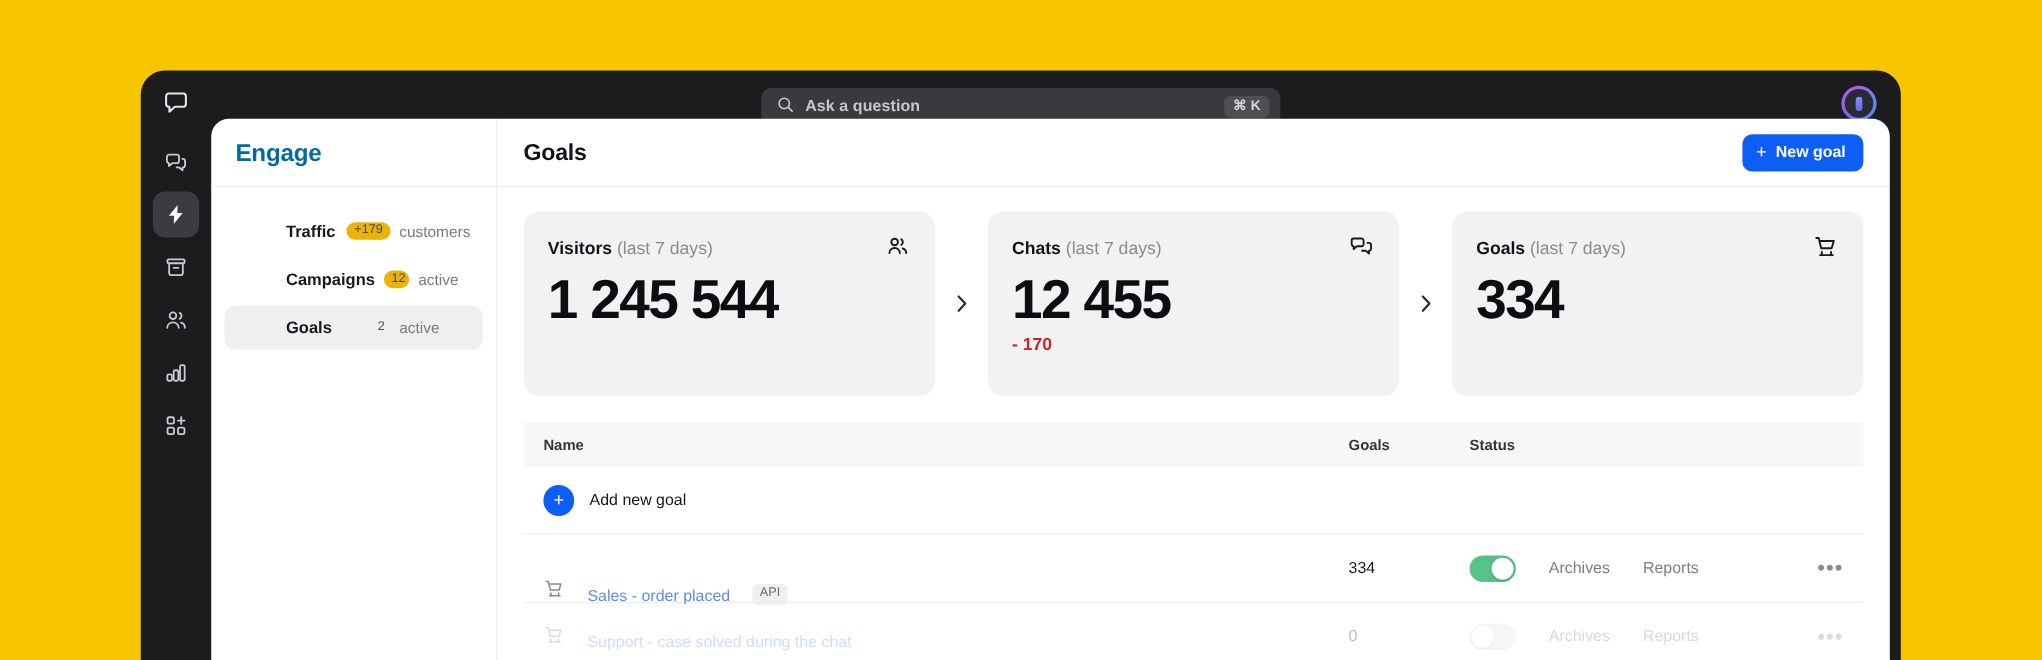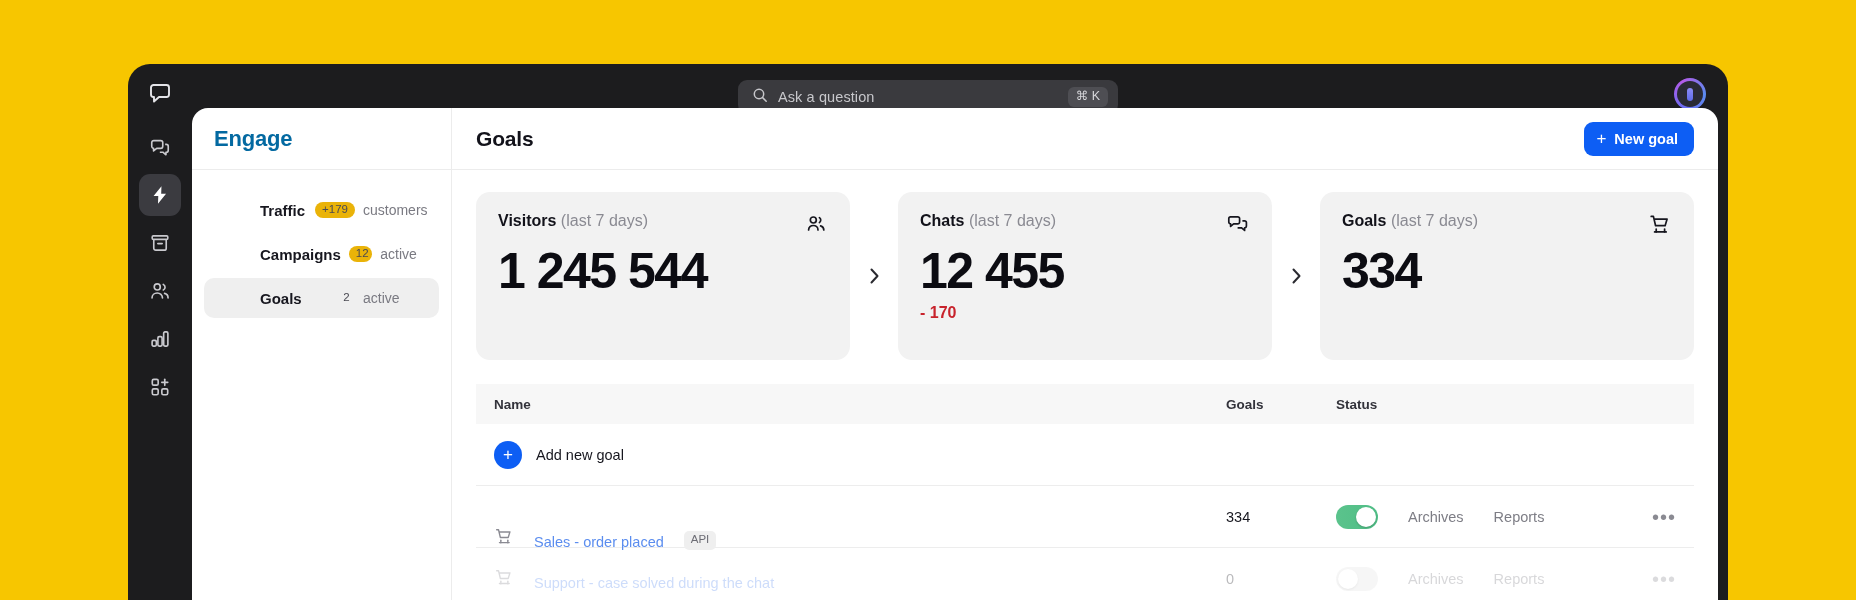--- a/index.html
+++ b/index.html
@@ -23,26 +23,27 @@
   
   .topbar {
     position: absolute; left: 0; top: 0;
     width: 100%; height: 62px;
     display: flex; align-items: center; justify-content: center;
   }
   .search-box {
     position: absolute;
     left: 50%; transform: translateX(-50%);
     top: 16px;
-    width: 380px; height: 34px;
+    width: 472px; height: 34px;
     background: #3A3A3E;
     border-radius: 9px;
     display: flex; align-items: center;
     padding: 0 10px 0 14px;
     gap: 10px;
+    font-weight: bold;
   }
   .search-icon { flex: 0 0 auto; display: block; }
   .search-placeholder {
     flex: 1 1 auto;
     color: #C7C7CB;
     font-size: 14.5px;
     letter-spacing: 0.1px;
   }
   .kbd {
     background: #4E4E53;
@@ -187,21 +188,21 @@
   }
   .card {
     background: #F2F2F2;
     border-radius: 14px;
     padding: 20px 22px 22px;
     flex: 1 1 0;
     min-width: 0;
     position: relative;
     height: 168px;
   }
-  .card-top { display: flex; align-items: flex-start; justify-content: space-between; }
+  .card-top { display: flex; align-items: center; justify-content: space-between; }
   .card-label { font-size: 16px; color: #12121A; }
   .card-label b { font-weight: 700; }
   .card-label span.period { color: #8A8A92; font-weight: 400; }
   .card-icon { color: #17171F; flex: 0 0 auto; }
   .card-value {
     font-size: 50px; font-weight: 600; color: #0C0C12;
     letter-spacing: -1.5px;
     margin-top: 4px; line-height: 1.08;
     white-space: nowrap;
   }

